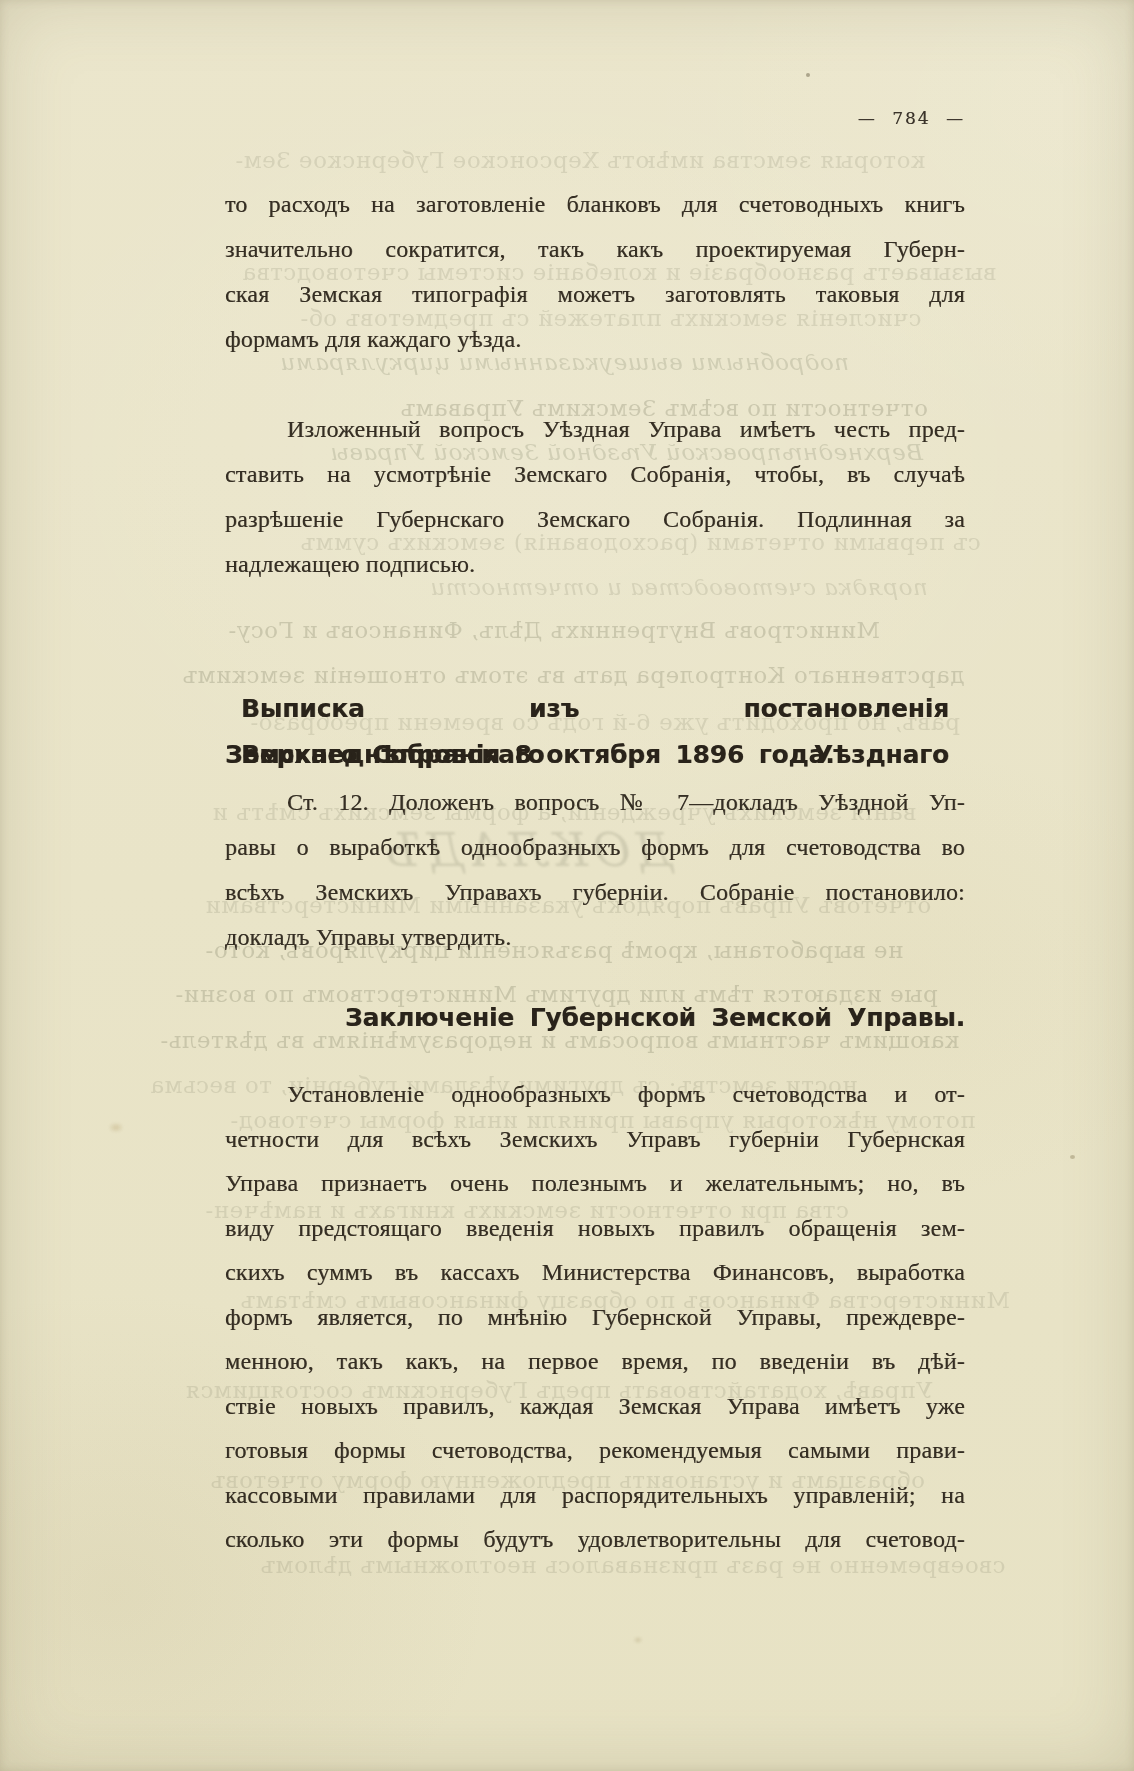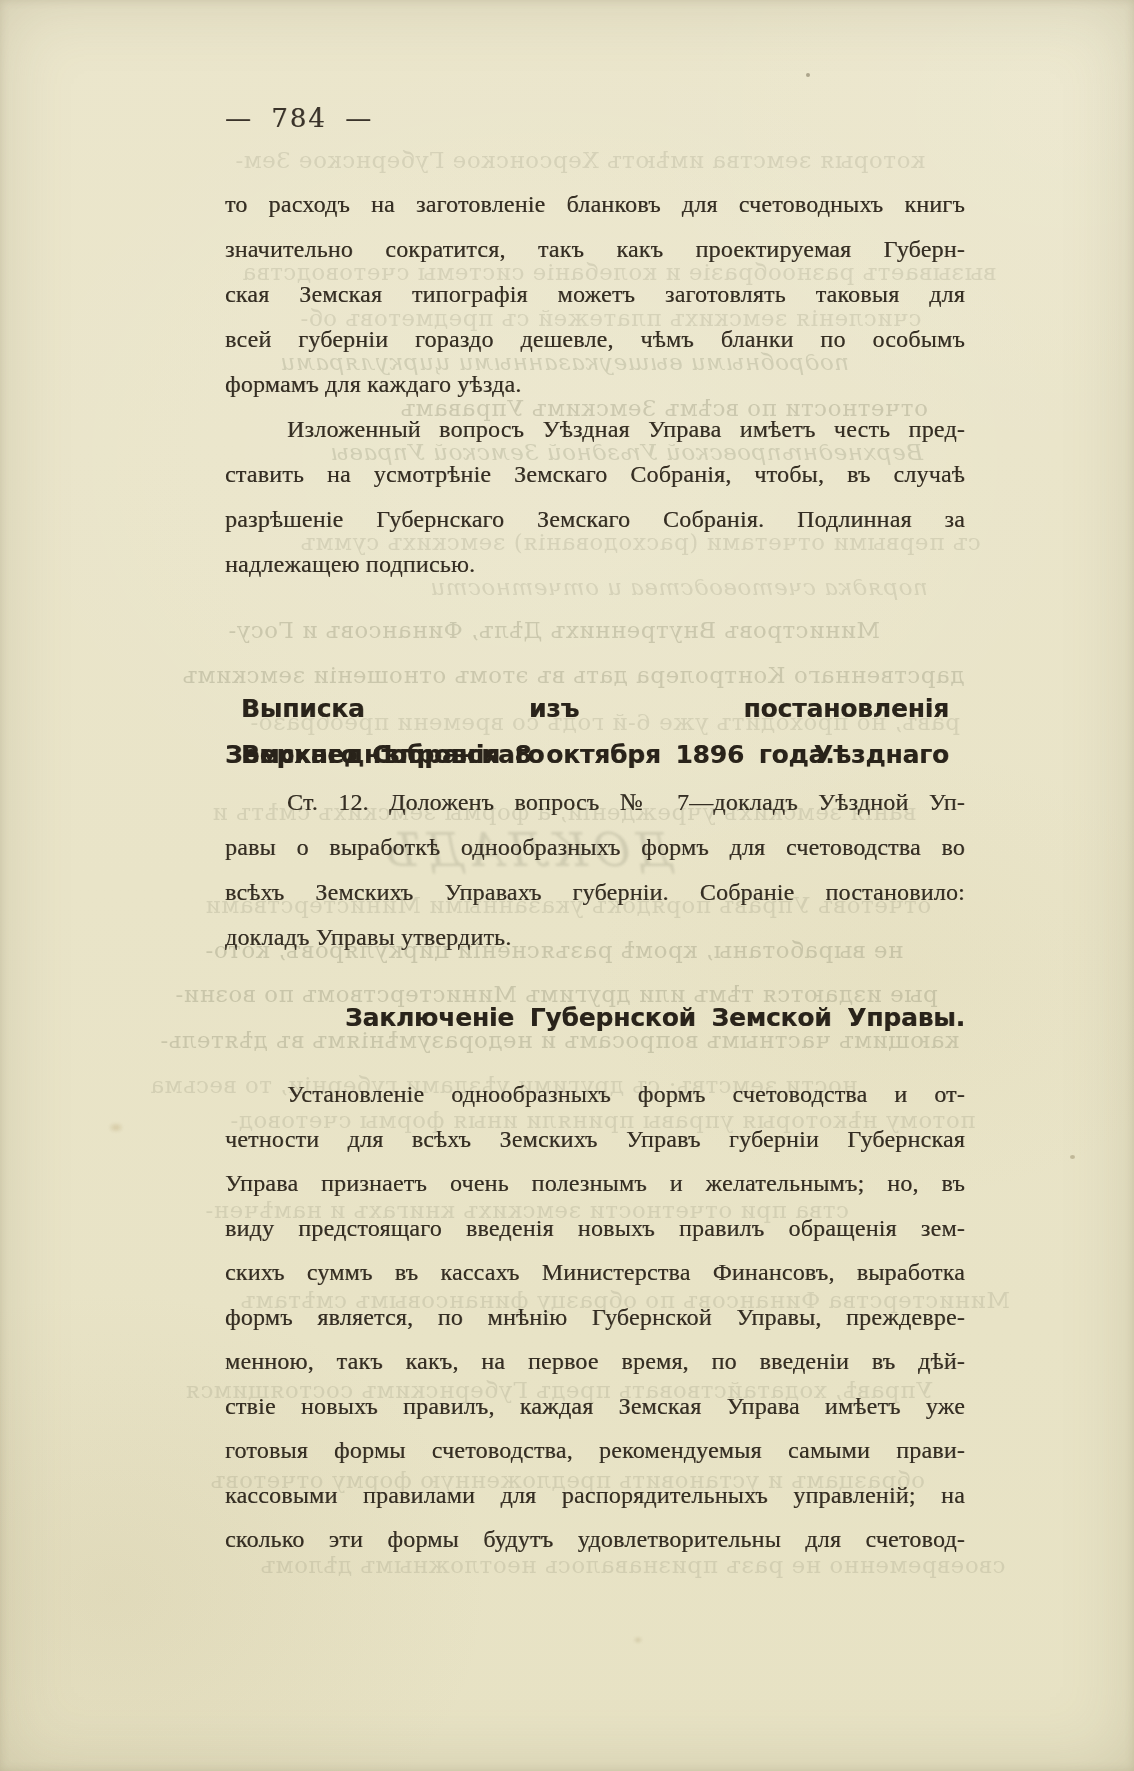--- a/index.html
+++ b/index.html
@@ -22,21 +22,21 @@
   .bleed.big{font-size:46px;font-style:italic;letter-spacing:5px;color:rgba(122,122,98,0.22);filter:blur(1.1px);}
   
   .col{position:absolute;left:225px;width:740px;}
   .btxt{font-family:"DejaVu Serif",serif;font-size:24px;color:#352e23;
     letter-spacing:0.2px;text-shadow:0.4px 0.3px 0 rgba(53,46,36,0.55);}
   .line{height:45px;line-height:45px;text-align:justify;text-align-last:justify;white-space:normal;font-family:Liberation Serif, serif;}
   .p4 .line{height:44.5px;line-height:44.5px;}
   .line.last{text-align-last:left;}
   .line.ind{text-indent:62px;}
   .pagenum{position:absolute;left:225px;width:740px;top:98px;height:40px;line-height:40px;
-    text-align:left;font-family:"DejaVu Serif",serif;font-size:26px;color:#3a332a;
+    text-align:right;font-family:"DejaVu Serif",serif;font-size:17px;color:#3a332a;
     letter-spacing:2px;word-spacing:8px;text-shadow:0.4px 0.3px 0 rgba(58,51,42,0.5);}
   .head{font-family:"DejaVu Sans",sans-serif;font-weight:bold;font-size:25px;
     color:#29231a;letter-spacing:-0.2px;text-shadow:0.4px 0.3px 0 rgba(41,35,26,0.5);}
   .h1{top:668px;margin-top:18px;}
   .h1 .hl1{height:46px;line-height:46px;padding:0 16px;text-align:justify;text-align-last:justify;}
   .h1 .hl2{height:46px;line-height:46px;text-align:left;word-spacing:6px;}
   .h2{top:995px;height:46px;line-height:46px;text-align:right;word-spacing:7px;}
   
   .stain{position:absolute;border-radius:50%;pointer-events:none;}
   .s1{left:108px;top:1122px;width:16px;height:11px;background:radial-gradient(rgba(168,140,80,0.30),transparent 70%);filter:blur(1px);}
@@ -75,21 +75,20 @@
     <div class="bleed faint" style="top:1468px;left:210px">образцамъ и установить предложенную форму отчетовъ</div>
     <div class="bleed faint" style="top:1553px;left:260px">своевременно не разъ признавалось неотложнымъ дѣломъ</div>
   </div>
 
   <div class="pagenum">— 784 —</div>
 
   <div class="col btxt" style="top:182px">
     <div class="line">то расходъ на заготовленіе бланковъ для счетоводныхъ книгъ</div>
     <div class="line">значительно сократится, такъ какъ проектируемая Губерн-</div>
     <div class="line">ская Земская типографія можетъ заготовлять таковыя для</div>
-    <div class="line">всей губерніи гораздо дешевле, чѣмъ бланки по особымъ</div>
     <div class="line last">формамъ для каждаго уѣзда.</div>
   </div>
 
   <div class="col btxt" style="top:407px">
     <div class="line ind">Изложенный вопросъ Уѣздная Управа имѣетъ честь пред-</div>
     <div class="line">ставить на усмотрѣніе Земскаго Собранія, чтобы, въ случаѣ</div>
     <div class="line">разрѣшеніе Губернскаго Земскаго Собранія. Подлинная за</div>
     <div class="line last">надлежащею подписью.</div>
   </div>
 

